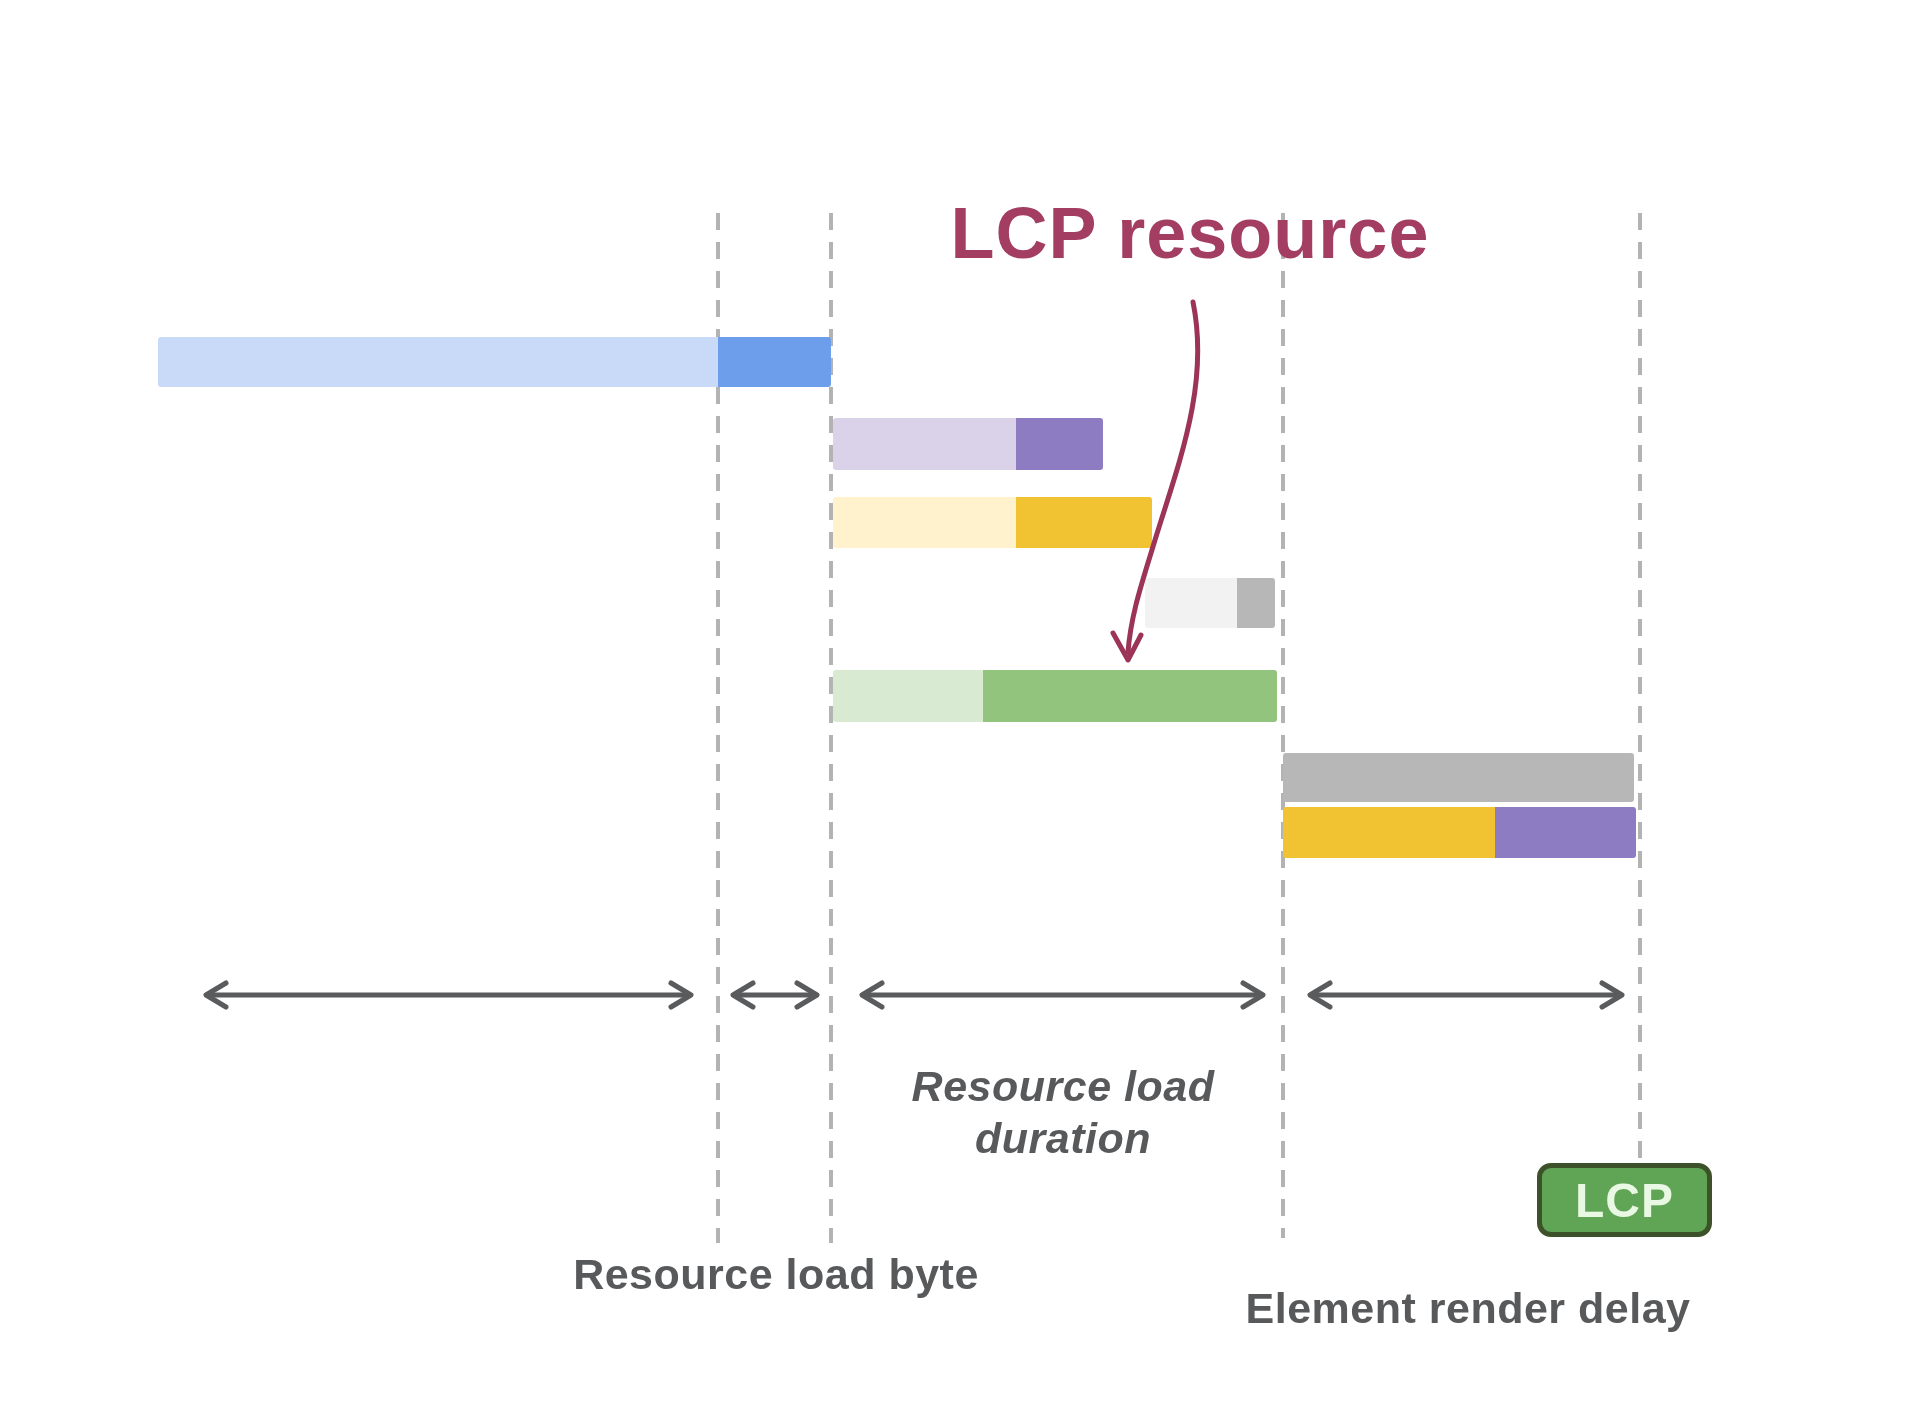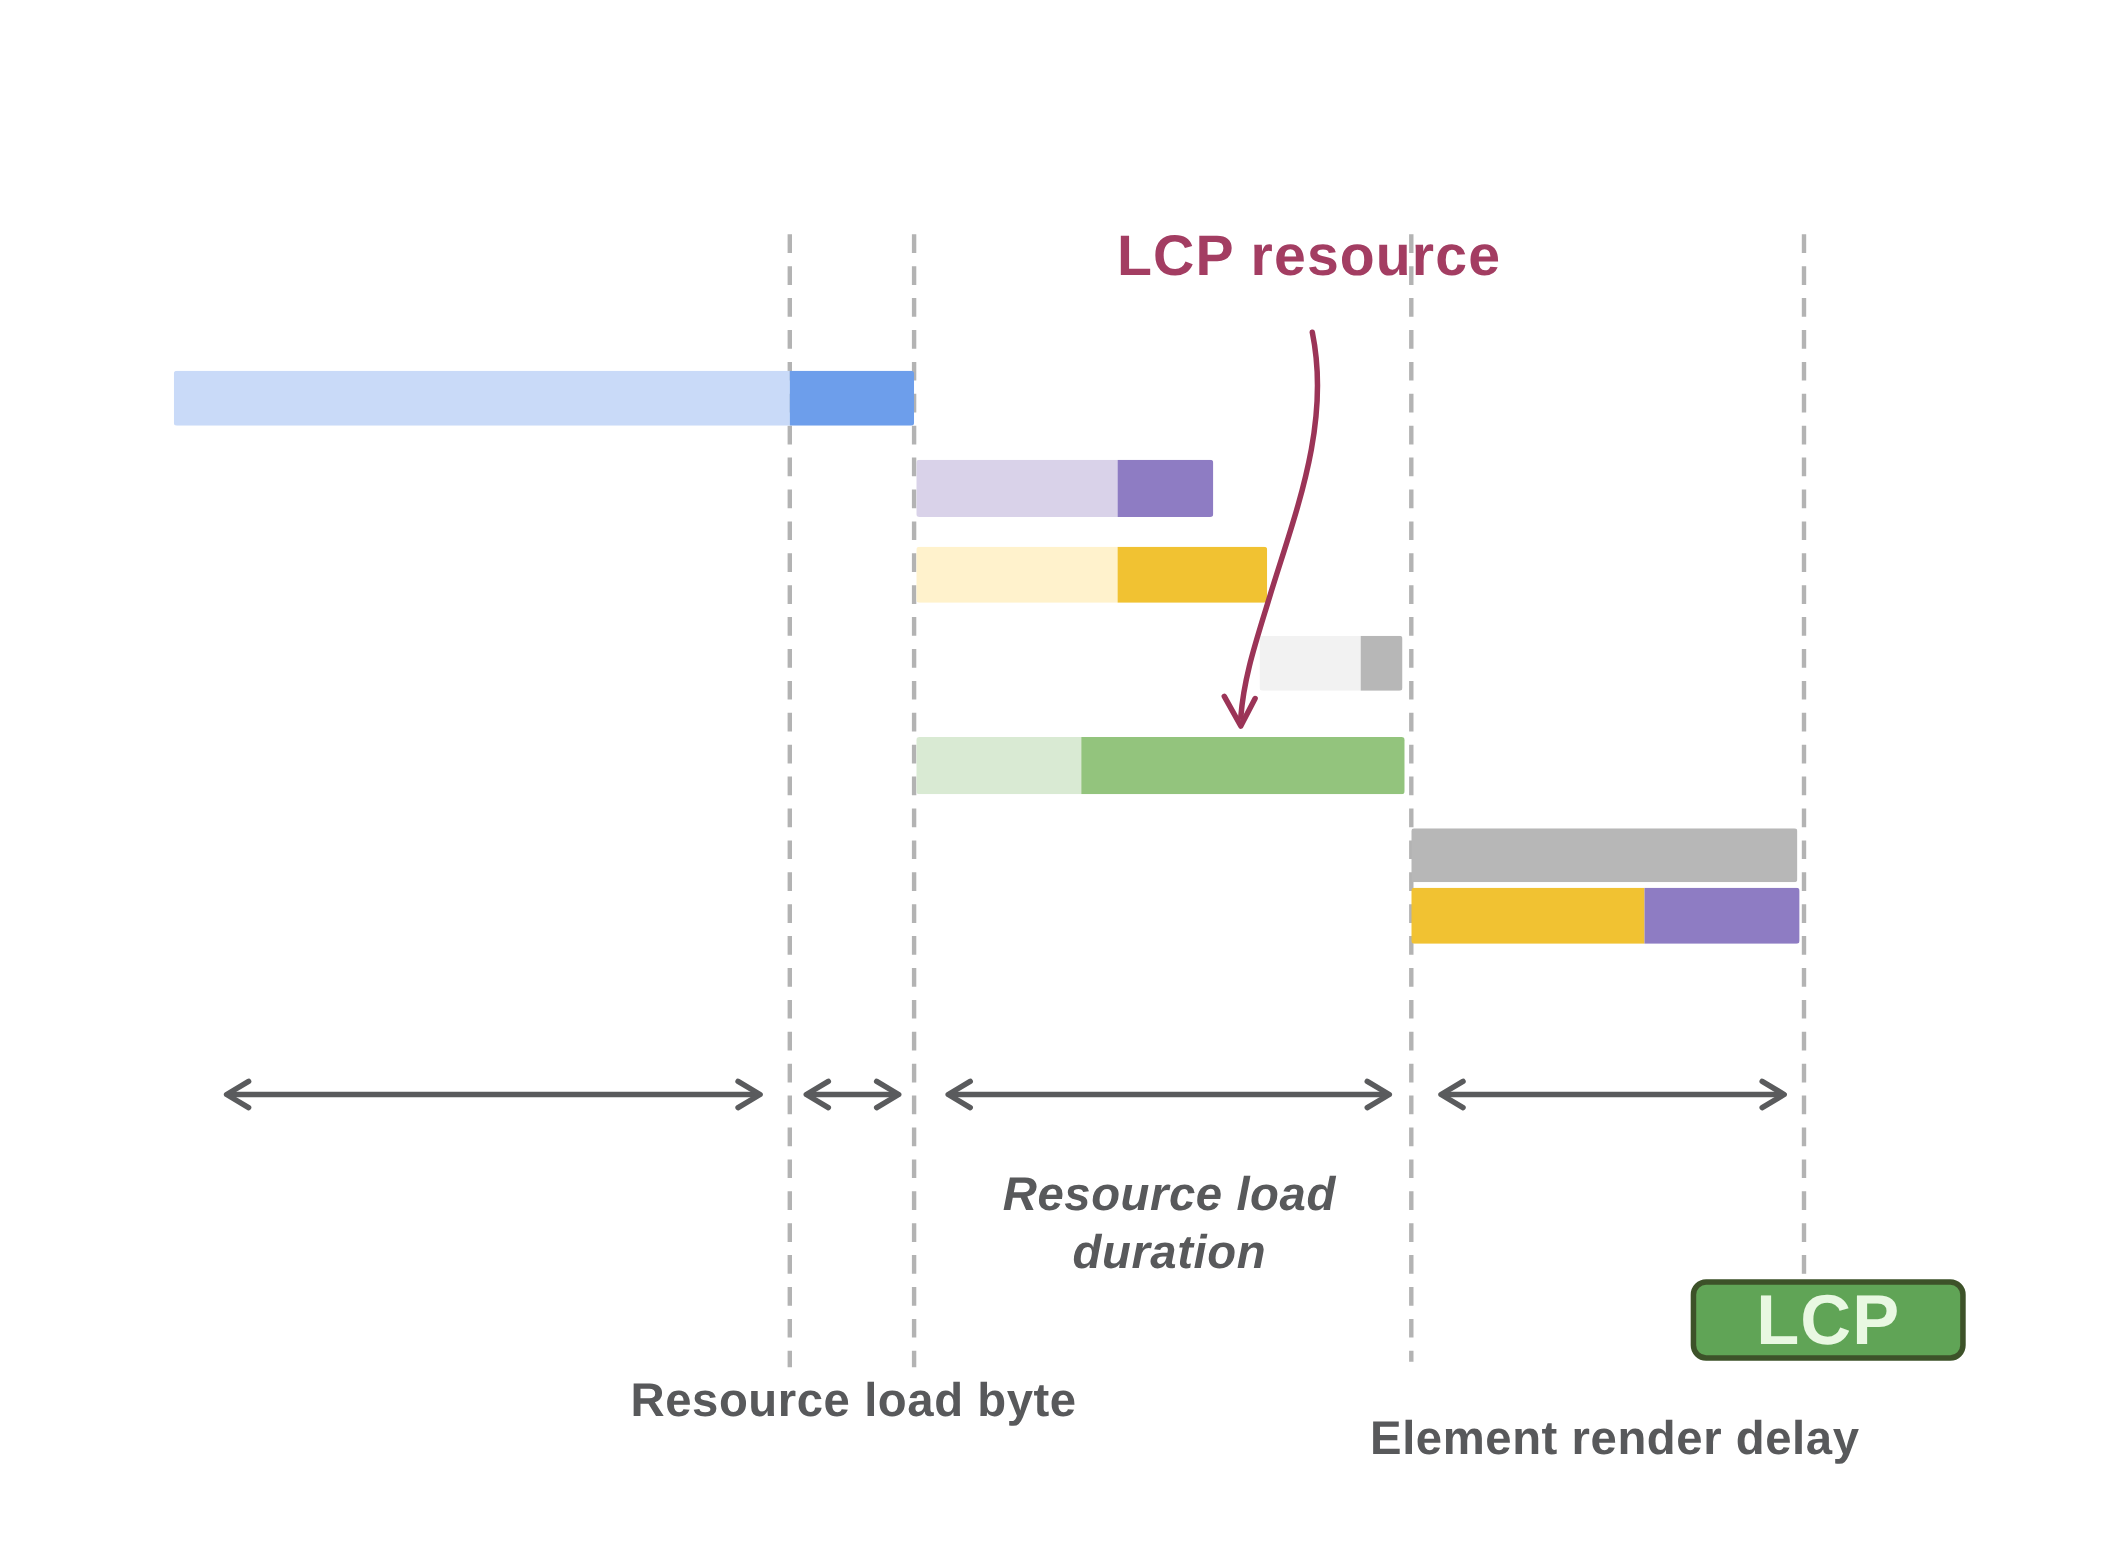--- a/index.html
+++ b/index.html
@@ -21,37 +21,37 @@
     transform:translate(-50%,-50%);
     font-weight:700;
     font-size:43px;
     color:#58595b;
     text-align:center;
     letter-spacing:0.5px;
     white-space:nowrap;
   }
   .annotation-title{
     left:1190px;top:233px;
-    font-size:52px;
+    font-size:72px;
     letter-spacing:1px;
   }
   #label-ttfb{left:447px;top:1116px;}
   #label-duration{left:1063px;top:1113px;width:380px;white-space:normal;line-height:1.2;font-style:italic;}
   #label-delay{left:776px;top:1274px;}
   #label-render{left:1468px;top:1284px;margin-top:24px;}
   .badge{
     position:absolute;
     left:1537px;top:1163px;
-    width:250px;height:74px;
+    width:175px;height:74px;
     border-radius:14px;
     border-style:solid;
     border-width:5px;
     box-sizing:border-box;
     display:flex;align-items:center;justify-content:center;
-    font-weight:700;font-size:64px;letter-spacing:1px;
+    font-weight:700;font-size:48px;letter-spacing:1px;
   }
 </style>
 </head>
 <body>
 
 <div class="canvas">
   <svg class="layer" width="1920" height="1423" viewBox="0 0 1920 1423">
       <line x1="718" y1="213" x2="718" y2="1243" class="dashed-line"></line>
       <line x1="831" y1="213" x2="831" y2="1243" class="dashed-line"></line>
       <line x1="1283" y1="213" x2="1283" y2="1238" class="dashed-line"></line>

